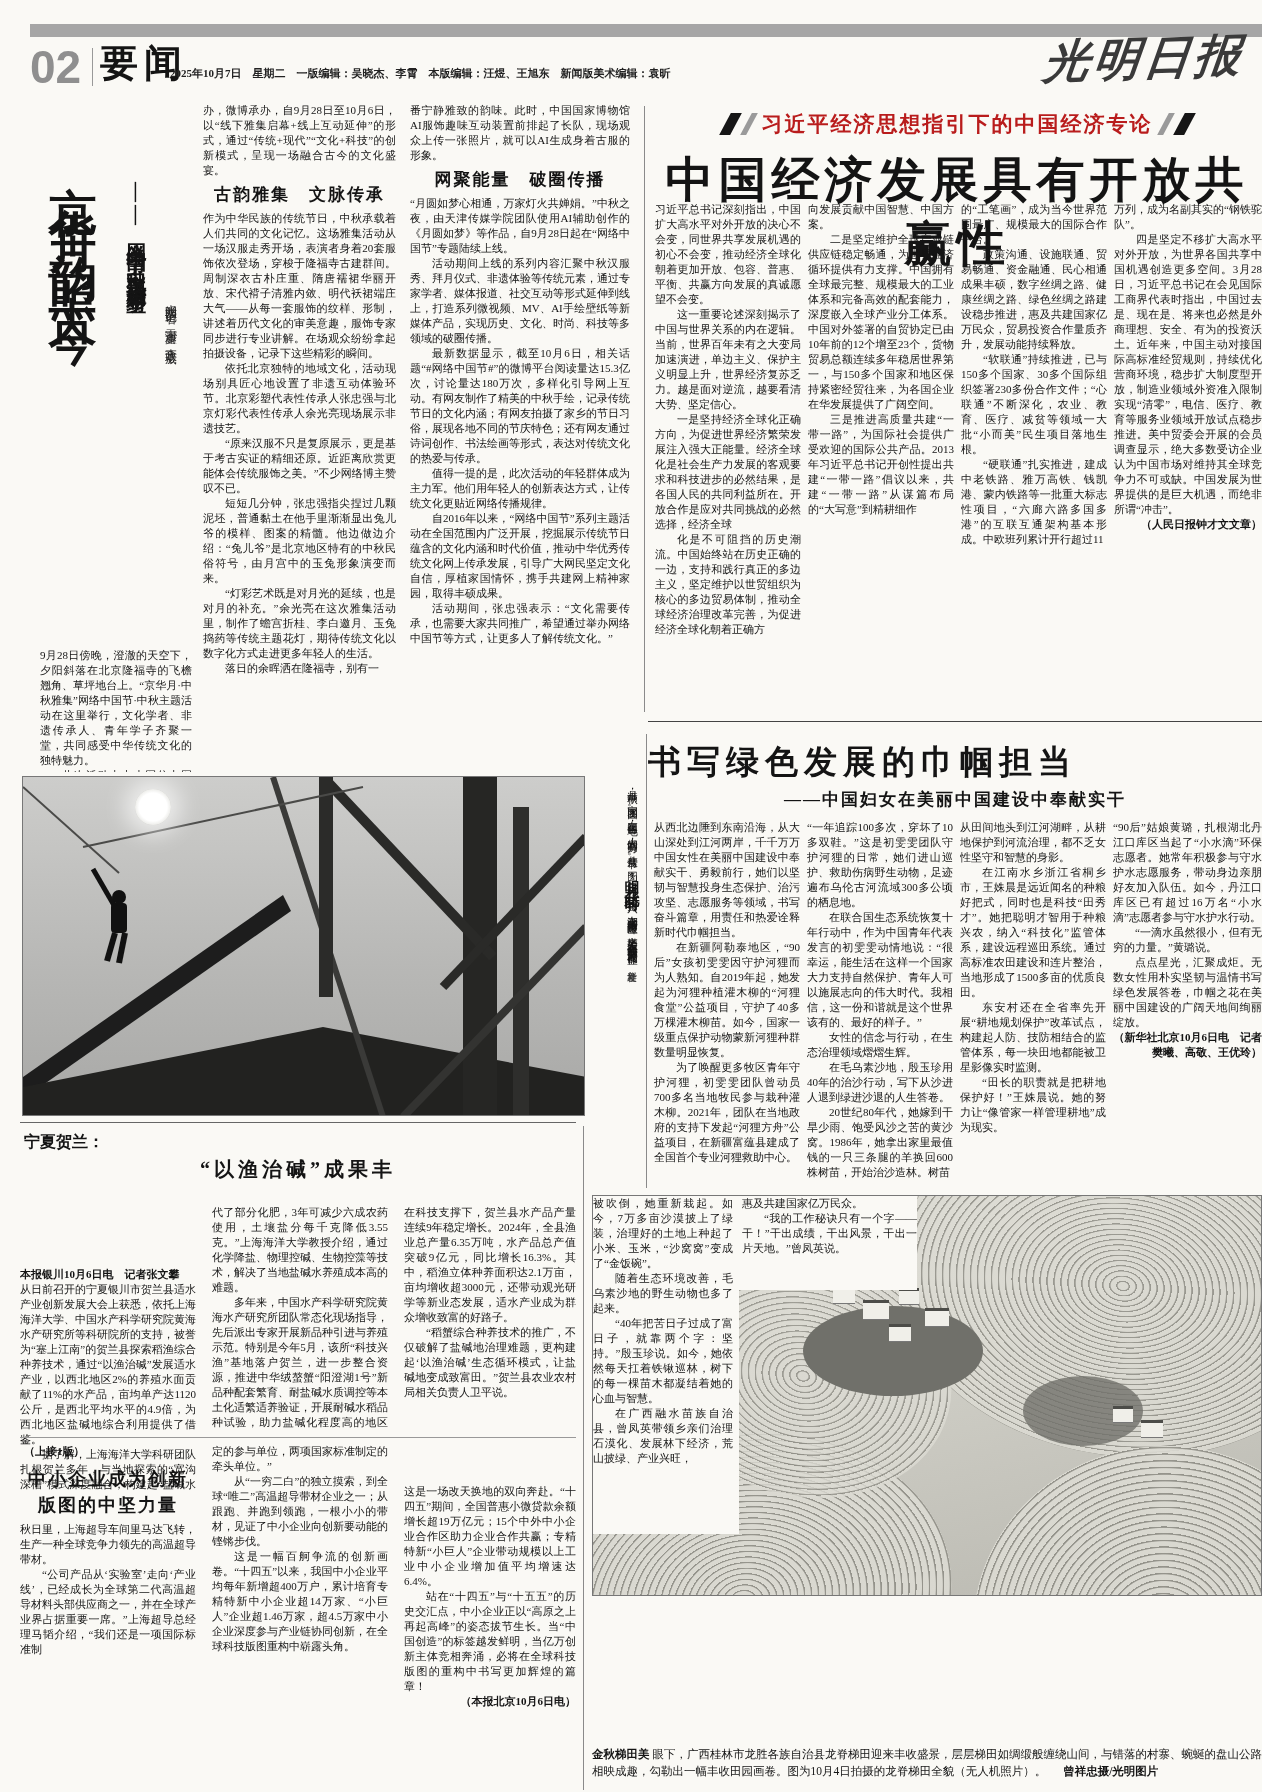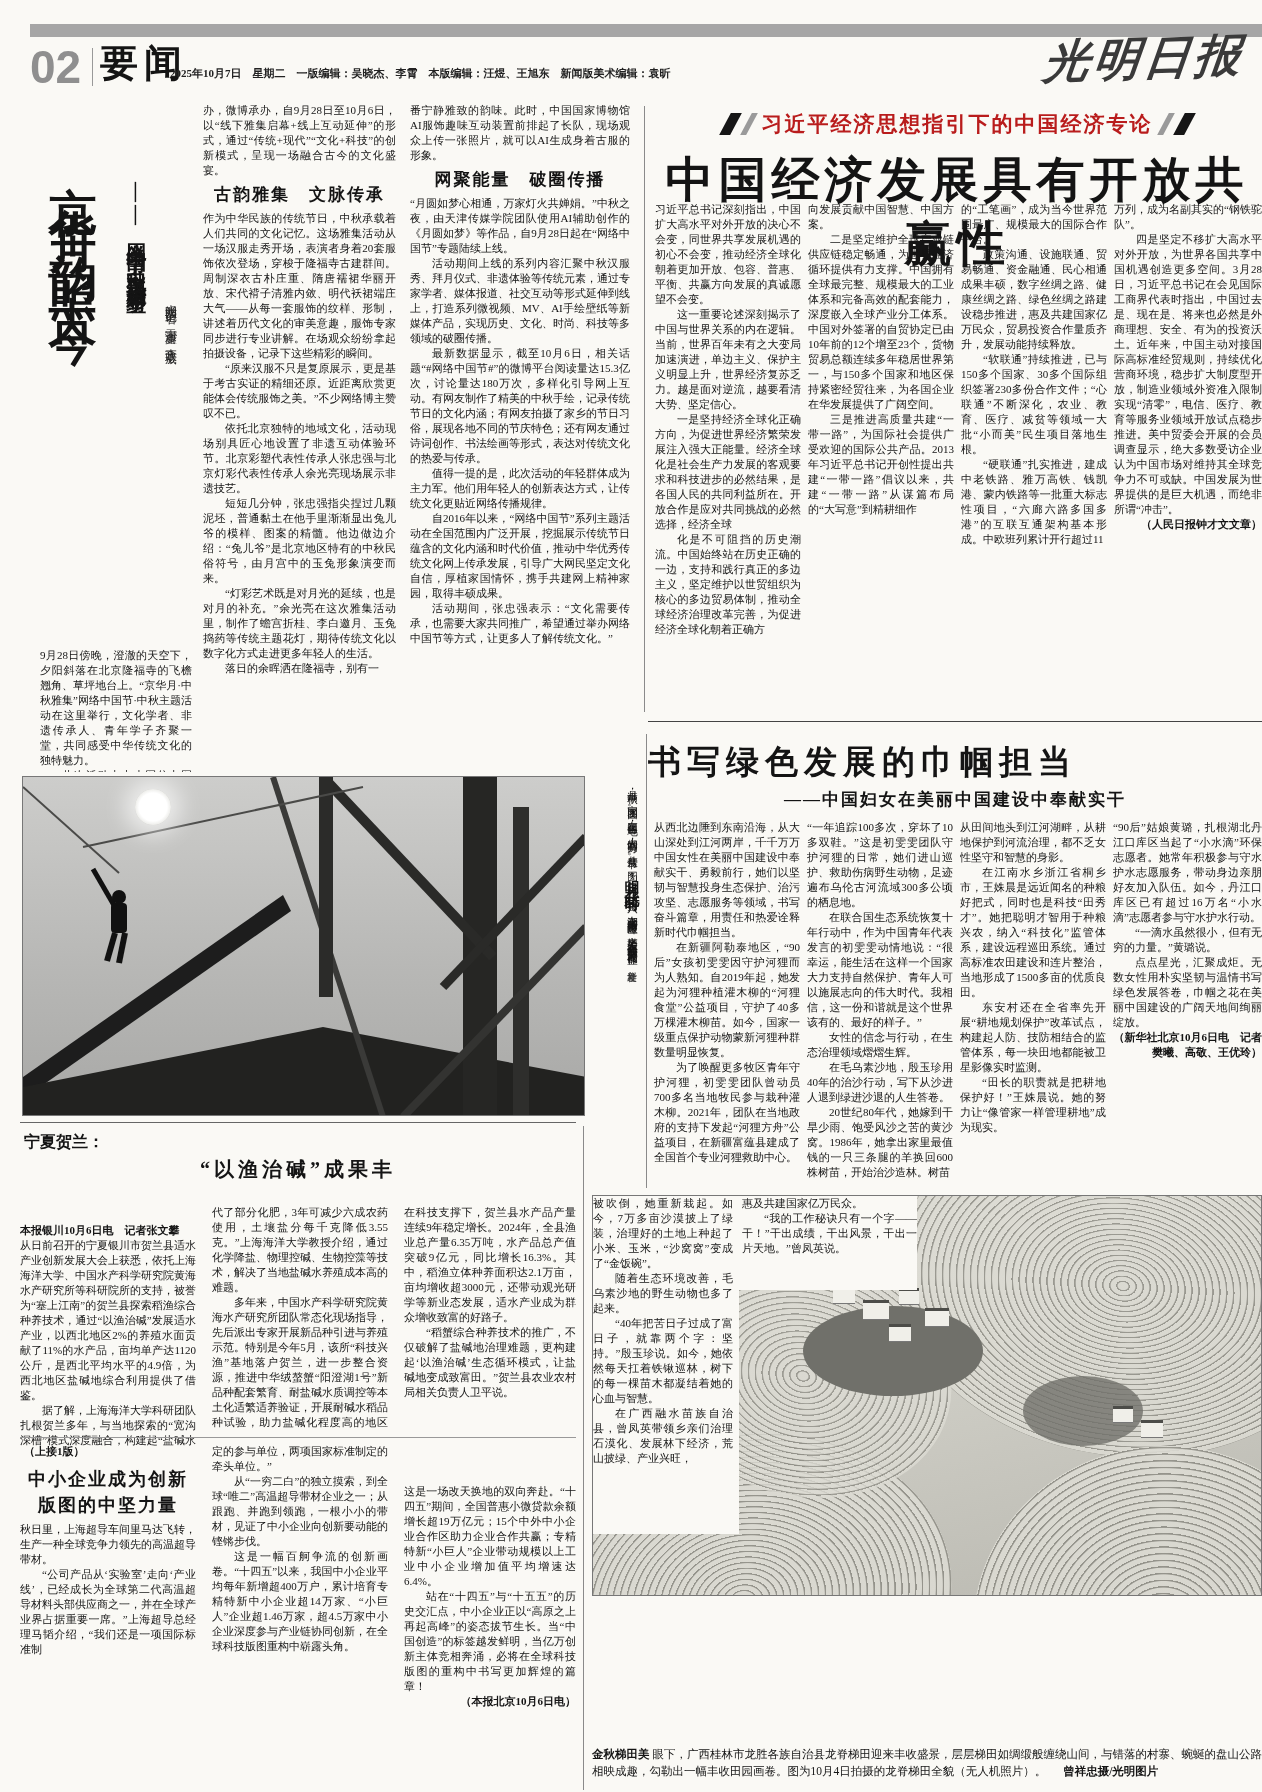--- a/index.html
+++ b/index.html
@@ -82,22 +82,22 @@
       </div>
   </div>
 
   <div class="abs bodytext cont" style="left:203px;top:103px;width:193px;height:672px;">
     <div>
         <p>办，微博承办，自9月28日至10月6日，以“线下雅集启幕+线上互动延伸”的形式，通过“传统+现代”“文化+科技”的创新模式，呈现一场融合古今的文化盛宴。</p>
       </div>
     <h3 class="colhead">古韵雅集　文脉传承</h3>
     <div>
         <p>作为中华民族的传统节日，中秋承载着人们共同的文化记忆。这场雅集活动从一场汉服走秀开场，表演者身着20套服饰依次登场，穿梭于隆福寺古建群间。周制深衣古朴庄重、隋唐襦裙华丽开放、宋代褙子清雅内敛、明代袄裙端庄大气——从每一套服饰的纹样、形制，讲述着历代文化的审美意趣，服饰专家同步进行专业讲解。在场观众纷纷拿起拍摄设备，记录下这些精彩的瞬间。</p>
+        <p>依托北京独特的地域文化，活动现场别具匠心地设置了非遗互动体验环节。北京彩塑代表性传承人张忠强与北京灯彩代表性传承人余光亮现场展示非遗技艺。</p>
         <p>“原来汉服不只是复原展示，更是基于考古实证的精细还原。近距离欣赏更能体会传统服饰之美。”不少网络博主赞叹不已。</p>
-        <p>依托北京独特的地域文化，活动现场别具匠心地设置了非遗互动体验环节。北京彩塑代表性传承人张忠强与北京灯彩代表性传承人余光亮现场展示非遗技艺。</p>
         <p>短短几分钟，张忠强指尖捏过几颗泥坯，普通黏土在他手里渐渐显出兔儿爷的模样、图案的精髓。他边做边介绍：“兔儿爷”是北京地区特有的中秋民俗符号，由月宫中的玉兔形象演变而来。</p>
         <p>“灯彩艺术既是对月光的延续，也是对月的补充。”余光亮在这次雅集活动里，制作了蟾宫折桂、李白邀月、玉兔捣药等传统主题花灯，期待传统文化以数字化方式走进更多年轻人的生活。</p>
         <p>落日的余晖洒在隆福寺，别有一</p>
       </div>
   </div>
 
   <div class="abs bodytext cont" style="left:410px;top:103px;width:220px;height:672px;">
     <div>
         <p>番宁静雅致的韵味。此时，中国国家博物馆AI服饰趣味互动装置前排起了长队，现场观众上传一张照片，就可以AI生成身着古服的形象。</p>
       </div>
@@ -259,21 +259,21 @@
   <div class="abs capline" style="left:592px;top:1746px;width:670px;">
     <span class="ct">金秋梯田美</span>
     <span>眼下，广西桂林市龙胜各族自治县龙脊梯田迎来丰收盛景，层层梯田如绸缎般缠绕山间，与错落的村寨、蜿蜒的盘山公路相映成趣，勾勒出一幅丰收田园画卷。图为10月4日拍摄的龙脊梯田全貌（无人机照片）。</span>
     <span class="cc">曾祥忠摄/光明图片</span>
   </div>
 
   <div class="abs hrule" style="left:20px;top:1122px;width:556px;background:#666;"></div>
   <div class="abs fish-kicker" style="left:24px;top:1132px;">宁夏贺兰：</div>
   <div class="abs fish-head" style="left:20px;top:1156px;width:556px;">“以渔治碱”成果丰</div>
 
-  <div class="abs bodytext cont" style="left:20px;top:1223px;width:176px;height:226px;">
+  <div class="abs bodytext cont" style="left:20px;top:1267px;width:176px;height:226px;">
     <p><strong>本报银川10月6日电　记者张文攀</strong></p>
     <div>
         <p>从日前召开的宁夏银川市贺兰县适水产业创新发展大会上获悉，依托上海海洋大学、中国水产科学研究院黄海水产研究所等科研院所的支持，被誉为“塞上江南”的贺兰县探索稻渔综合种养技术，通过“以渔治碱”发展适水产业，以西北地区2%的养殖水面贡献了11%的水产品，亩均单产达1120公斤，是西北平均水平的4.9倍，为西北地区盐碱地综合利用提供了借鉴。</p>
         <p>据了解，上海海洋大学科研团队扎根贺兰多年，与当地探索的“宽沟深槽”模式深度融合，构建起“盐碱水+稻+蟹+微生物分解”的循环链条。“盐碱地不仅养出了好螃蟹，还促进水稻根系发育，其排泄物又</p>
       </div>
   </div>
   <div class="abs bodytext cont" style="left:212px;top:1205px;width:176px;height:226px;">
       <div>
         <p>代了部分化肥，3年可减少六成农药使用，土壤盐分每千克降低3.55克。”上海海洋大学教授介绍，通过化学降盐、物理控碱、生物控藻等技术，解决了当地盐碱水养殖成本高的难题。</p>
         <p>多年来，中国水产科学研究院黄海水产研究所团队常态化现场指导，先后派出专家开展新品种引进与养殖示范。特别是今年5月，该所“科技兴渔”基地落户贺兰，进一步整合资源，推进中华绒螯蟹“阳澄湖1号”新品种配套繁育、耐盐碱水质调控等本土化适繁适养验证，开展耐碱水稻品种试验，助力盐碱化程度高的地区从“地难种、水难养”走向“稻香蟹肥”。</p>

